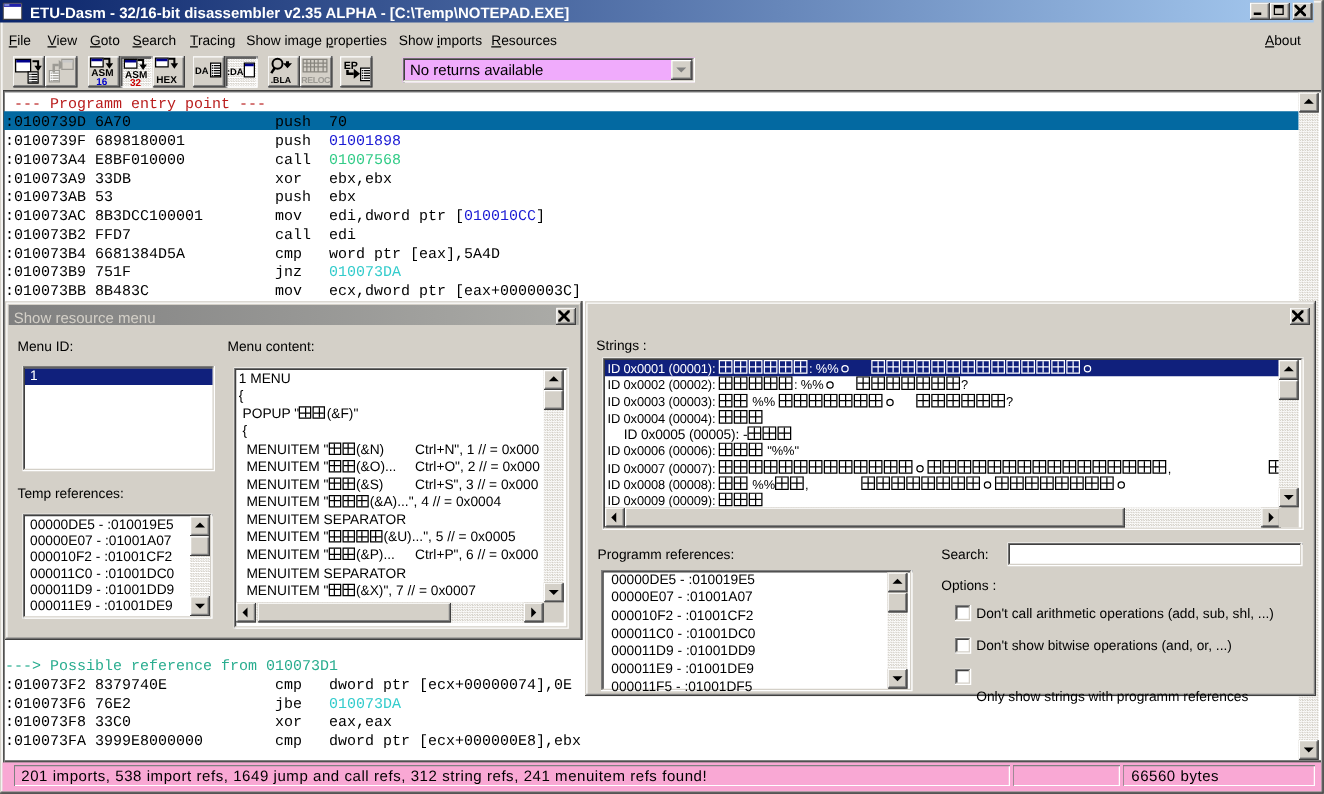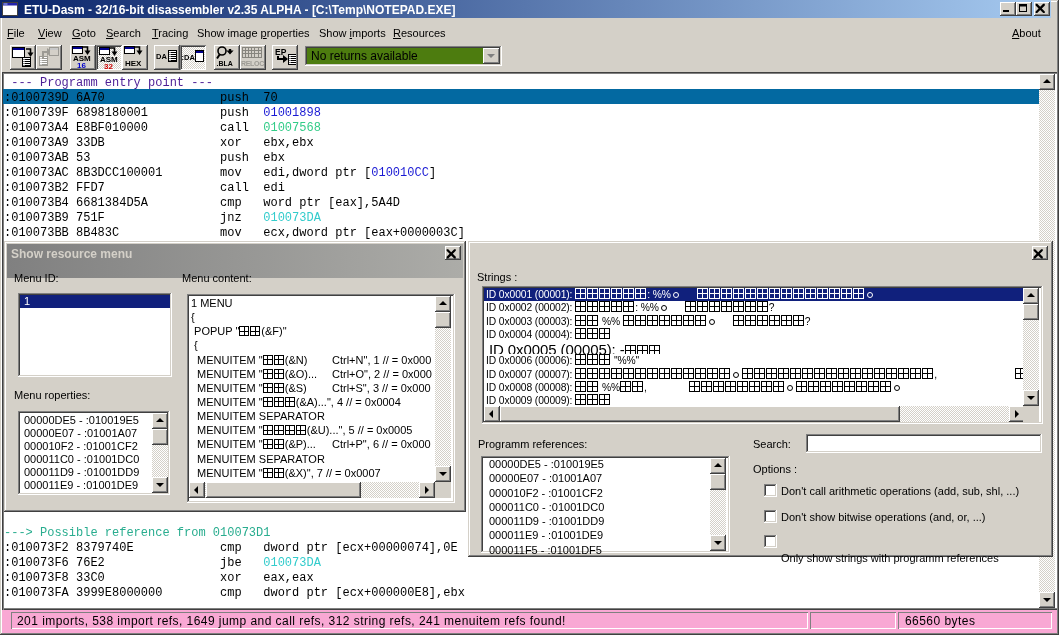--- a/index.html
+++ b/index.html
@@ -15,23 +15,23 @@
 #menubar{left:4px;top:22px;width:1051px;height:20px;font-size:11px;color:#000}
 #menubar span{position:absolute;top:5px}
 #menubar u{text-decoration:underline}
 .tbtn{position:absolute;top:45px;width:26px;height:25px;background:#d4d0c8;box-shadow:inset -1px -1px #404040,inset 1px 1px #fff,inset -2px -2px #808080,inset 2px 2px #d4d0c8}
 .tbtn.prs{box-shadow:inset 1px 1px #808080,inset -1px -1px #fff,inset 2px 2px #404040;background-color:#fff;background-image:conic-gradient(#d4d0c8 25%,#fff 0 50%,#d4d0c8 0 75%,#fff 0);background-size:2px 2px}
 .tbtn.prs svg{transform:translate(1px,1px)}
 #client{left:2px;top:72px;width:1055px;height:538px;background:#fff;box-shadow:inset 1px 1px #404040, inset 2px 2px #808080, inset 0 -1px #404040, inset 0 -2px #808080}
 #disasm{position:absolute;left:3px;top:74px;width:1036px;font-family:"Liberation Mono",monospace;font-size:12px;line-height:15px;white-space:pre}
 #disasm .row{height:15px;padding-left:1px;padding-top:2px}
 .hl{background:#0369a1}
-.c-b{color:#1a1ad4}.c-g{color:#33cc88}.c-c{color:#33cccc}.c-r{color:#29ad8f}.c-e{color:#4c1d95}
+.c-b{color:#1a1ad4}.c-g{color:#33cc88}.c-c{color:#33cccc}.c-r{color:#29ad8f}.c-e{color:#b91c1c}
 .childwin{position:absolute;background:#d4d0c8;box-shadow:inset -1px -1px #404040,inset 1px 1px #d4d0c8,inset -2px -2px #808080,inset 2px 2px #fff}
-.ctitle{position:absolute;left:3px;top:3px;right:3px;height:34px;background:linear-gradient(to right,#808080,#acaca8);color:#d4d0c8;font-weight:bold;font-size:12px}
+.ctitle{position:absolute;left:3px;top:3px;right:3px;height:16px;background:linear-gradient(to right,#808080,#acaca8);color:#d4d0c8;font-weight:normal;font-size:12px}
 .ctitle .t{position:absolute;left:4px;top:3px}
 .lbl{position:absolute;font-size:11px;color:#000}
 .lb{position:absolute;box-shadow:inset -1px -1px #fff,inset 1px 1px #808080,inset -2px -2px #d4d0c8,inset 2px 2px #404040;background:#fff;font-size:11px}
 .sel{background:#10207c;color:#fff}
 .cj{display:inline-block;width:11px;height:11px;border:1px solid currentColor;margin:0 1px 0 0;vertical-align:-1px;
  background-image:linear-gradient(currentColor,currentColor),linear-gradient(currentColor,currentColor);
  background-size:100% 1px,1px 100%;background-position:0 50%,50% 0;background-repeat:no-repeat}
 .cq{display:inline-block;width:6px;height:6px;border:1px solid currentColor;border-radius:50%;margin:0 3px 0 2px;font-weight:normal}
 .cw{display:inline-block;width:11px;font-weight:normal}
 .cx{display:inline-block;width:10px;font-weight:normal}
@@ -175,21 +175,21 @@
       <rect x="16.5" y="9.5" width="8" height="10" fill="#fff" stroke="#000"></rect>
       <rect x="19" y="11" width="5" height="1" fill="#000"></rect>
       <rect x="17.5" y="11" width="1" height="1" fill="#000"></rect>
       <rect x="19" y="13" width="5" height="1" fill="#000"></rect>
       <rect x="17.5" y="13" width="1" height="1" fill="#000"></rect>
       <rect x="19" y="15" width="5" height="1" fill="#000"></rect>
       <rect x="17.5" y="15" width="1" height="1" fill="#000"></rect>
       <rect x="19" y="17" width="5" height="1" fill="#000"></rect>
       <rect x="17.5" y="17" width="1" height="1" fill="#000"></rect>
     </svg></div>
-<div class="abs" style="left:305px;top:46px;width:197px;height:20px;box-shadow:inset -1px -1px #fff,inset 1px 1px #808080,inset -2px -2px #d4d0c8,inset 2px 2px #404040;background:#4d7c0f;font-size:12px">
+<div class="abs" style="left:322px;top:46px;width:234px;height:20px;box-shadow:inset -1px -1px #fff,inset 1px 1px #808080,inset -2px -2px #d4d0c8,inset 2px 2px #404040;background:#f0abfc;font-size:12px">
  <span class="abs" style="left:6px;top:3px">No returns available</span>
  <div class="sbtn" style="right:2px;top:2px;width:17px;height:16px">
       <div class="tri" style="left:4px;top:6px;border-left:4px solid transparent;border-right:4px solid transparent;border-top:4px solid #808080"></div>
     </div>
 </div>
 <div id="client" class="abs">
 </div>
 <div id="disasm" class="abs"><div class="row"><span class="c-e"> --- Programm entry point ---</span></div><div class="row hl">:0100739D 6A70                push  70</div><div class="row">:0100739F 6898180001          push  <span class="c-b">01001898</span></div><div class="row">:010073A4 E8BF010000          call  <span class="c-g">01007568</span></div><div class="row">:010073A9 33DB                xor   ebx,ebx</div><div class="row">:010073AB 53                  push  ebx</div><div class="row">:010073AC 8B3DCC100001        mov   edi,dword ptr [<span class="c-b">010010CC</span>]</div><div class="row">:010073B2 FFD7                call  edi</div><div class="row">:010073B4 6681384D5A          cmp   word ptr [eax],5A4D</div><div class="row">:010073B9 751F                jnz   <span class="c-c">010073DA</span></div><div class="row">:010073BB 8B483C              mov   ecx,dword ptr [eax+0000003C]</div><div class="row"></div><div class="row"></div><div class="row"></div><div class="row"></div><div class="row"></div><div class="row"></div><div class="row"></div><div class="row"></div><div class="row"></div><div class="row"></div><div class="row"></div><div class="row"></div><div class="row"></div><div class="row"></div><div class="row"></div><div class="row"></div><div class="row"></div><div class="row"></div><div class="row"></div><div class="row"><span class="c-r">---&gt; Possible reference from 010073D1</span></div><div class="row">:010073F2 8379740E            cmp   dword ptr [ecx+00000074],0E</div><div class="row">:010073F6 76E2                jbe   <span class="c-c">010073DA</span></div><div class="row">:010073F8 33C0                xor   eax,eax</div><div class="row">:010073FA 3999E8000000        cmp   dword ptr [ecx+000000E8],ebx</div></div>
 <div class="abs" style="left:1039px;top:74px;width:16px;height:534px">
     <div class="dither abs" style="left:0;top:0;width:16px;height:534px"></div>
@@ -205,21 +205,21 @@
  <div class="ctitle">
       <span class="t">Show resource menu</span>
     </div>
  <div class="cap" style="left:441px;top:5px"><svg width="14" height="12" viewBox="0 0 14 12">
         <path d="M3 2 l3 3 3 -3 1.6 0 0 1.6 -3 3 3 3 0 1.6 -1.6 0 -3 -3 -3 3 -1.6 0 0 -1.6 3 -3 -3 -3 0 -1.6 z" fill="#000" transform="translate(0.2,-0.8)"></path>
       </svg></div>
  <div class="lbl" style="left:10px;top:31px">Menu ID:</div>
  <div class="lb" style="left:14px;top:52px;width:154px;height:84px">
    <div class="sel abs" style="left:2px;top:2px;right:2px;height:13px;padding-left:4px">1</div>
  </div>
- <div class="lbl" style="left:10px;top:148px">Menu roperties:</div>
+ <div class="lbl" style="left:10px;top:148px">Temp references:</div>
  <div class="lb" style="left:14px;top:170px;width:152px;height:84px">
    <div style="padding:3px 0 0 0">
         <div style="height:13px;padding-left:6px;white-space:nowrap">00000DE5 - :010019E5</div>
         <div style="height:13px;padding-left:6px;white-space:nowrap">00000E07 - :01001A07</div>
         <div style="height:13px;padding-left:6px;white-space:nowrap">000010F2 - :01001CF2</div>
         <div style="height:13px;padding-left:6px;white-space:nowrap">000011C0 - :01001DC0</div>
         <div style="height:13px;padding-left:6px;white-space:nowrap">000011D9 - :01001DD9</div>
         <div style="height:13px;padding-left:6px;white-space:nowrap">000011E9 - :01001DE9</div>
       </div>
    <div class="abs" style="left:134px;top:2px;width:16px;height:80px">
@@ -279,21 +279,21 @@
  <div class="cap" style="left:564px;top:5px"><svg width="14" height="12" viewBox="0 0 14 12">
         <path d="M3 2 l3 3 3 -3 1.6 0 0 1.6 -3 3 3 3 0 1.6 -1.6 0 -3 -3 -3 3 -1.6 0 0 -1.6 3 -3 -3 -3 0 -1.6 z" fill="#000" transform="translate(0.2,-0.8)"></path>
       </svg></div>
  <div class="lbl" style="left:9px;top:30px">Strings :</div>
  <div class="lb" style="left:14px;top:45px;width:561px;height:138px">
    <div style="position:absolute;left:2px;top:2px;width:541px;bottom:16px;overflow:hidden">
         <div class="sel" style="height:13.3px;padding-left:2px;white-space:nowrap;overflow:hidden;font-size:10.3px;letter-spacing:-0.1px">ID 0x0001 (00001): <b class="cj"></b><b class="cj"></b><b class="cj"></b><b class="cj"></b><b class="cj"></b><b class="cj"></b>: %%<b class="cq"></b><b style="display:inline-block;width:15px"></b><b class="cj"></b><b class="cj"></b><b class="cj"></b><b class="cj"></b><b class="cj"></b><b class="cj"></b><b class="cj"></b><b class="cj"></b><b class="cj"></b><b class="cj"></b><b class="cj"></b><b class="cj"></b><b class="cj"></b><b class="cj"></b><b class="cq"></b></div>
 <div style="height:13.3px;padding-left:2px;white-space:nowrap;overflow:hidden;font-size:10.3px;letter-spacing:-0.1px">ID 0x0002 (00002): <b class="cj"></b><b class="cj"></b><b class="cj"></b><b class="cj"></b><b class="cj"></b>: %%<b class="cq"></b><b style="display:inline-block;width:15px"></b><b class="cj"></b><b class="cj"></b><b class="cj"></b><b class="cj"></b><b class="cj"></b><b class="cj"></b><b class="cj"></b><b class="cx">?</b></div>
 <div style="height:13.3px;padding-left:2px;white-space:nowrap;overflow:hidden;font-size:10.3px;letter-spacing:-0.1px">ID 0x0003 (00003): <b class="cj"></b><b class="cj"></b> %% <b class="cj"></b><b class="cj"></b><b class="cj"></b><b class="cj"></b><b class="cj"></b><b class="cj"></b><b class="cj"></b><b class="cq"></b><b style="display:inline-block;width:15px"></b><b class="cj"></b><b class="cj"></b><b class="cj"></b><b class="cj"></b><b class="cj"></b><b class="cj"></b><b class="cx">?</b></div>
 <div style="height:13.3px;padding-left:2px;white-space:nowrap;overflow:hidden;font-size:10.3px;letter-spacing:-0.1px">ID 0x0004 (00004): <b class="cj"></b><b class="cj"></b><b class="cj"></b></div>
-<div style="height:13.3px;padding-left:5px;white-space:nowrap;overflow:hidden;font-size:15px;letter-spacing:-0.1px">ID 0x0005 (00005): -<b class="cj"></b><b class="cj"></b><b class="cj"></b></div>
+<div style="height:13.3px;padding-left:15px;white-space:nowrap;overflow:hidden;font-size:11px;letter-spacing:-0.1px">ID 0x0005 (00005): -<b class="cj"></b><b class="cj"></b><b class="cj"></b></div>
 <div style="height:13.3px;padding-left:2px;white-space:nowrap;overflow:hidden;font-size:10.3px;letter-spacing:-0.1px">ID 0x0006 (00006): <b class="cj"></b><b class="cj"></b><b class="cj"></b> "%%"</div>
 <div style="height:13.3px;padding-left:2px;white-space:nowrap;overflow:hidden;font-size:10.3px;letter-spacing:-0.1px">ID 0x0007 (00007): <b class="cj"></b><b class="cj"></b><b class="cj"></b><b class="cj"></b><b class="cj"></b><b class="cj"></b><b class="cj"></b><b class="cj"></b><b class="cj"></b><b class="cj"></b><b class="cj"></b><b class="cj"></b><b class="cj"></b><b class="cq"></b><b class="cj"></b><b class="cj"></b><b class="cj"></b><b class="cj"></b><b class="cj"></b><b class="cj"></b><b class="cj"></b><b class="cj"></b><b class="cj"></b><b class="cj"></b><b class="cj"></b><b class="cj"></b><b class="cj"></b><b class="cj"></b><b class="cj"></b><b class="cj"></b><b class="cw">,</b><b style="display:inline-block;width:70px"></b><b class="cj"></b></div>
 <div style="height:13.3px;padding-left:2px;white-space:nowrap;overflow:hidden;font-size:10.3px;letter-spacing:-0.1px">ID 0x0008 (00008): <b class="cj"></b><b class="cj"></b> %%<b class="cj"></b><b class="cj"></b><b class="cw">,</b><b style="display:inline-block;width:34px"></b><b class="cj"></b><b class="cj"></b><b class="cj"></b><b class="cj"></b><b class="cj"></b><b class="cj"></b><b class="cj"></b><b class="cj"></b><b class="cq"></b><b class="cj"></b><b class="cj"></b><b class="cj"></b><b class="cj"></b><b class="cj"></b><b class="cj"></b><b class="cj"></b><b class="cj"></b><b class="cq"></b></div>
 <div style="height:13.3px;padding-left:2px;white-space:nowrap;overflow:hidden;font-size:10.3px;letter-spacing:-0.1px">ID 0x0009 (00009): <b class="cj"></b><b class="cj"></b><b class="cj"></b></div>
       </div>
    <div class="abs" style="left:541px;top:2px;width:16px;height:118px">
         <div class="dither abs" style="left:0;top:0;width:16px;height:118px"></div>
         <div class="sbtn" style="left:0;top:0px;width:16px;height:16px">
           <div class="tri" style="left:4px;top:5px;border-left:4px solid transparent;border-right:4px solid transparent;border-bottom:4px solid #000"></div>
         </div>

